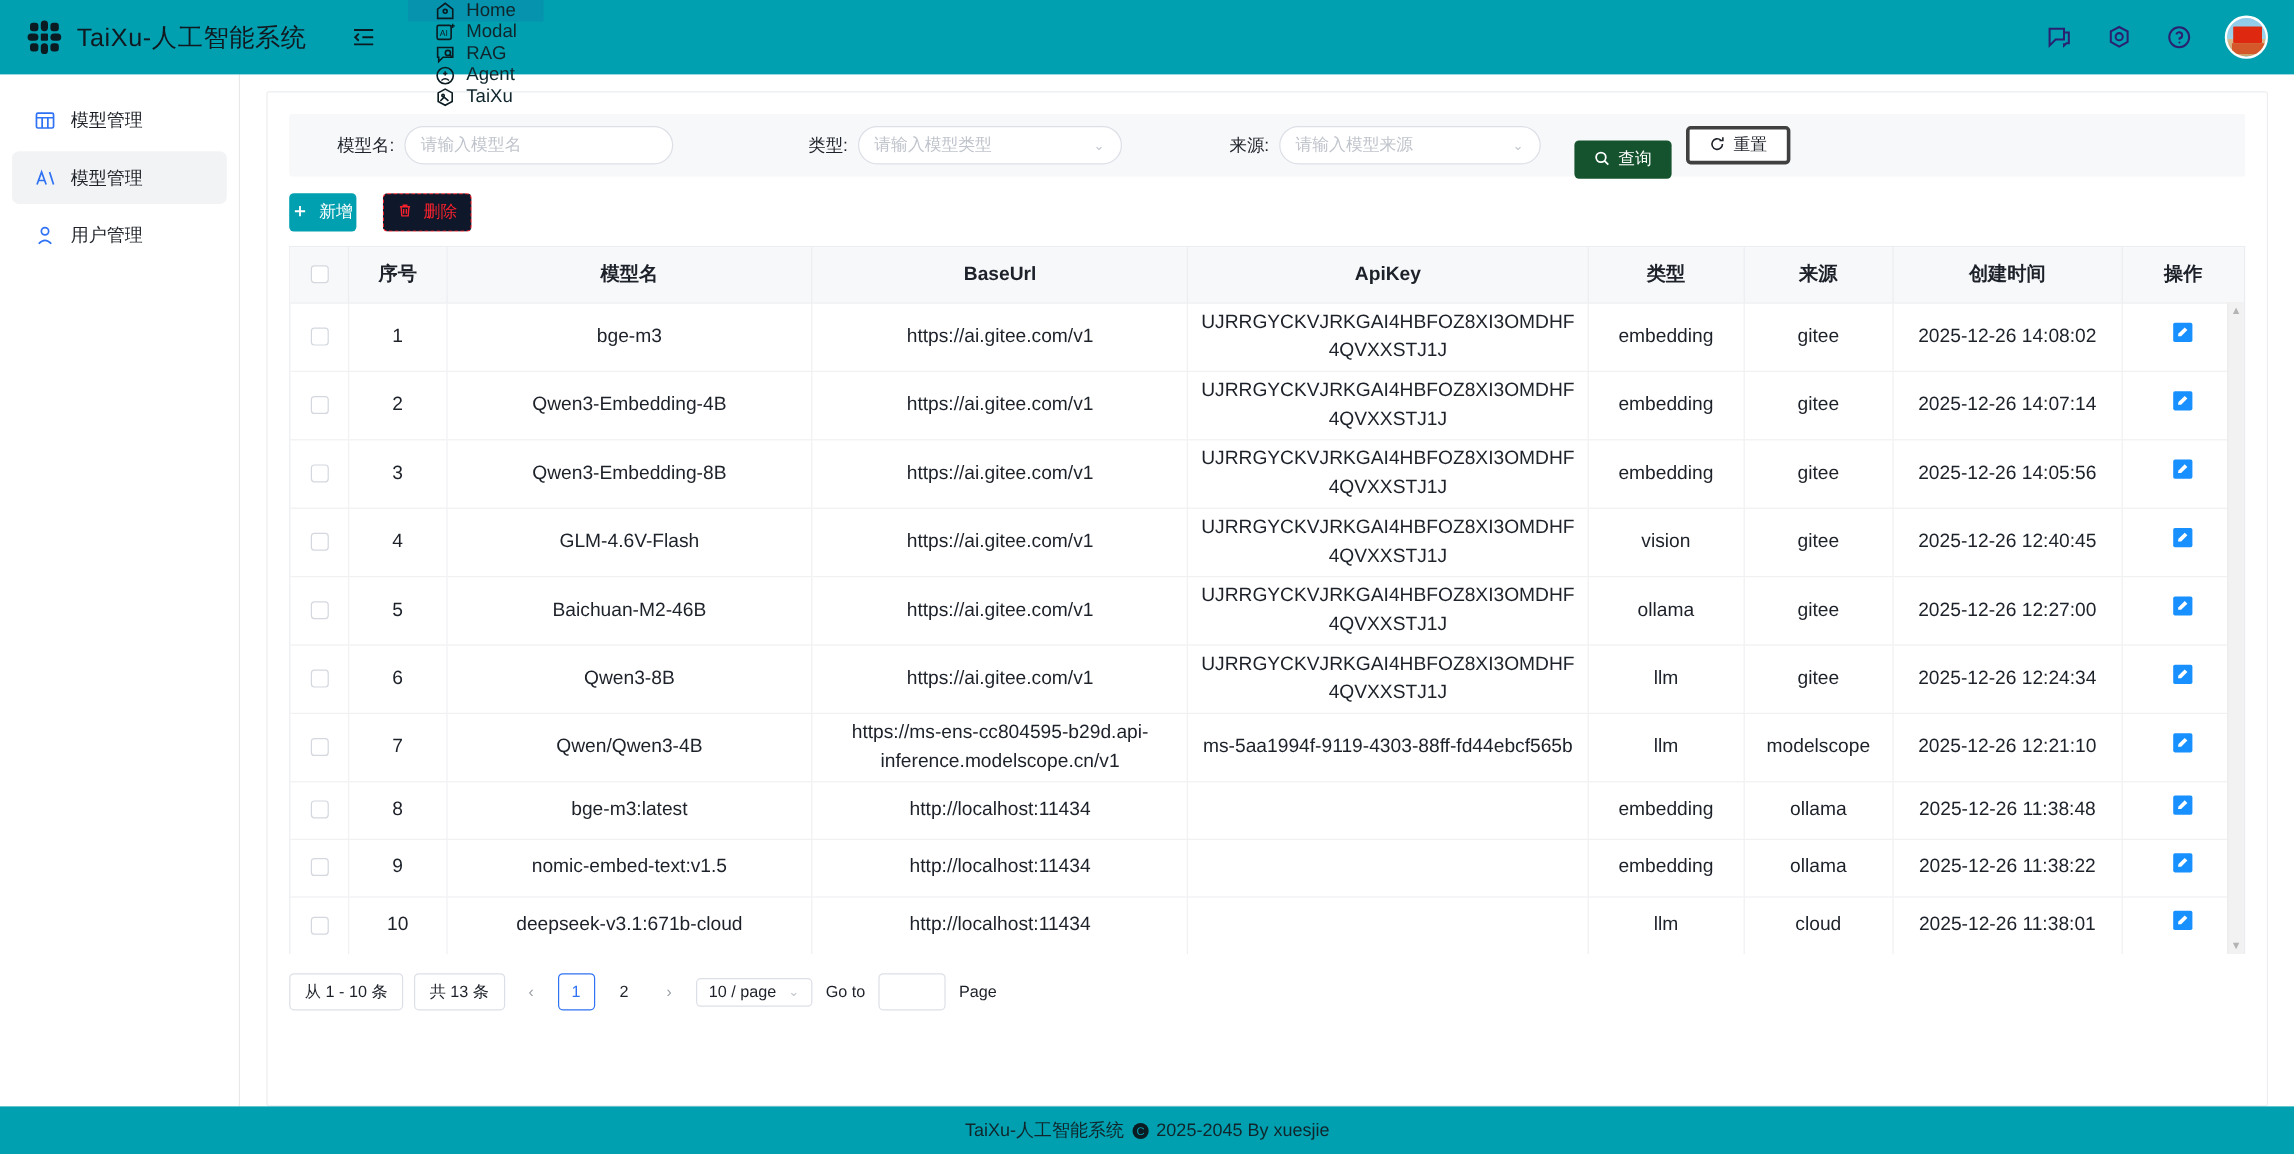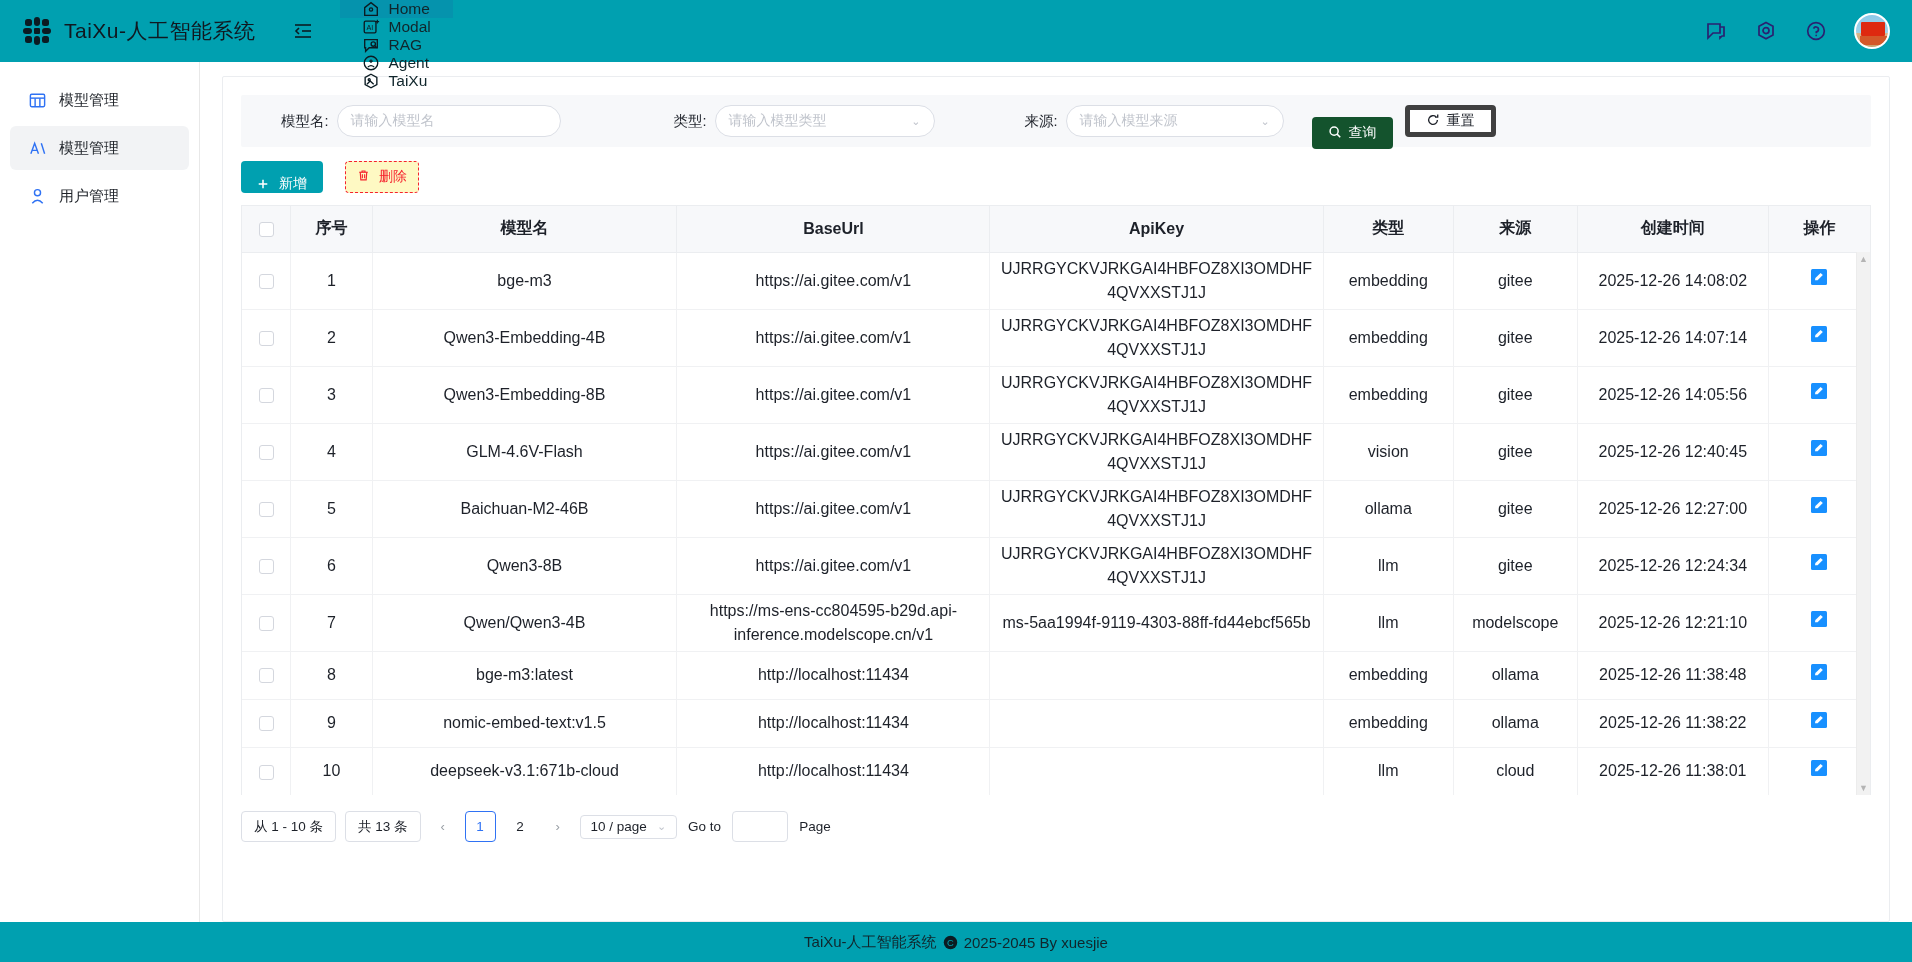--- a/index.html
+++ b/index.html
@@ -84,27 +84,27 @@
   .inp.w1 { width: 224px; }
   .inp.w2 { width: 220px; justify-content: space-between; }
   .inp.w3 { width: 218px; justify-content: space-between; }
   .caret { color: #c0c4cc; font-size: 11px; }
   .gap-a { width: 113px; } .gap-b { width: 90px; } .gap-c { width: 28px; }
   .btn {
     height: 32px; border-radius: 4px; display: flex; align-items: center; justify-content: center;
     gap: 7px; font-size: 14px; cursor: pointer; padding: 0 16px;
   }
   .btn-primary { background: #14532d; color: #fff; margin-top: 24px; }
-  .btn-plain { background: #fff; color: #1d2129; border: 5px solid #404040; margin-left: 12px; }
+  .btn-plain { background: #fff; color: #1d2129; border: 3px solid #404040; margin-left: 12px; }
 
   .actionbar { display: flex; align-items: center; gap: 22px; margin-bottom: 12px; }
   .btn-add { background: #00a0b0; color: #fff; height: 32px; border-radius: 4px;
-             display:flex; align-items:flex-end; justify-content:center; gap: 10px; width: 82px;
+             display:flex; align-items:center; justify-content:center; gap: 10px; width: 56px;
              font-size: 14px; cursor: pointer; }
-  .btn-del { background: #fef9c3; color: #f5222d; height: 32px; border-radius: 4px;
+  .btn-del { background: #0f172a; color: #f5222d; height: 32px; border-radius: 4px;
              border: 1px dashed #f5222d; display:flex; align-items:center; justify-content:center;
              gap: 9px; width: 74px; font-size: 14px; cursor: pointer; }
 
   
   .table-wrap { border: 1px solid #ebedf0; border-bottom: none; position: relative; }
   table { border-collapse: collapse; width: 100%; table-layout: fixed; font-size: 16px; }
   thead th {
     background: #f7f8fa; height: 46px; font-weight: bold; color: #1d2129;
     border-right: 1px solid #ebedf0; border-bottom: 1px solid #ebedf0;
     text-align: center; padding: 0 6px;

